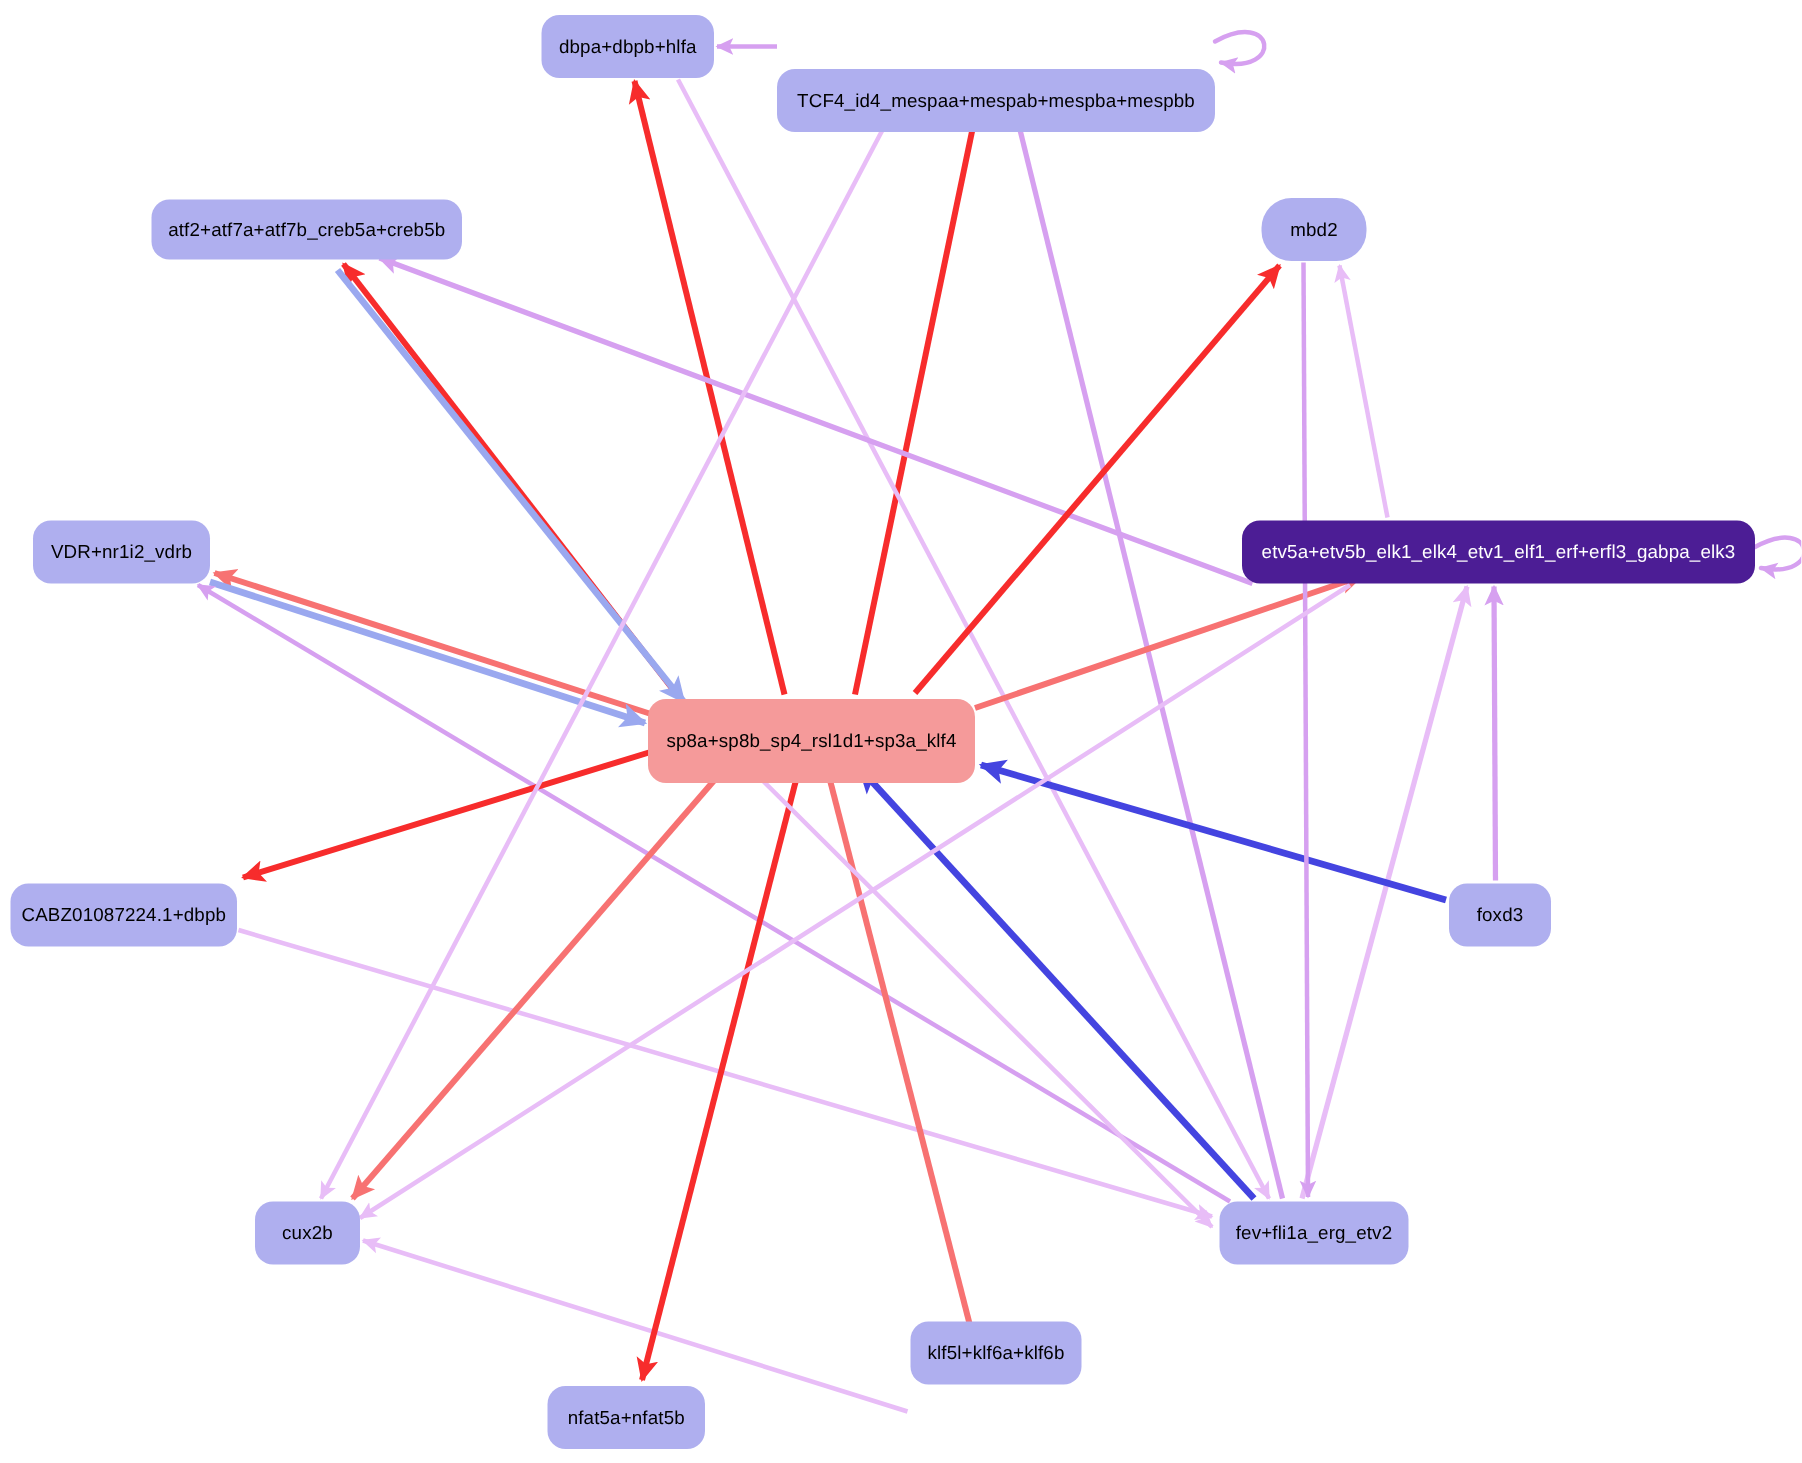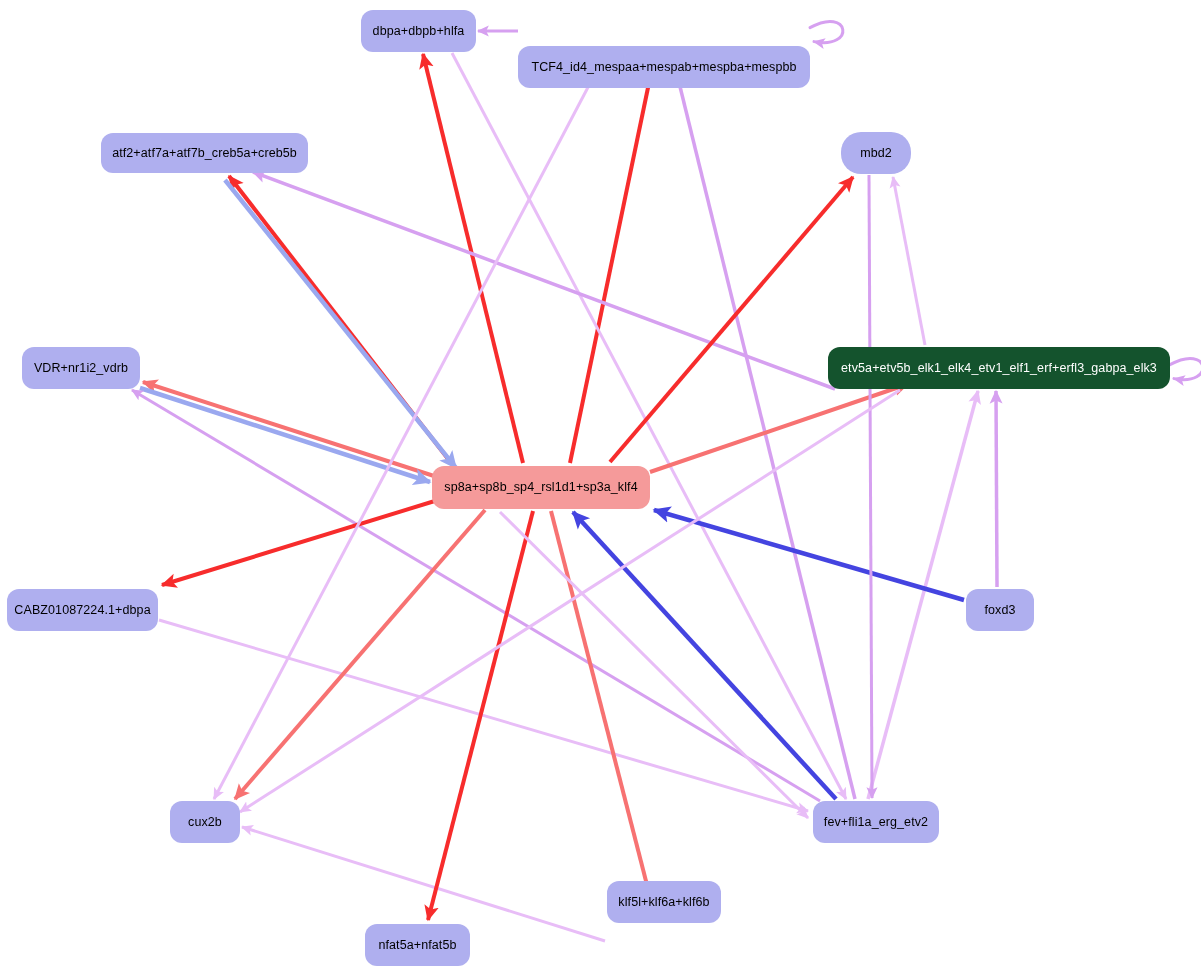--- a/index.html
+++ b/index.html
@@ -34,21 +34,21 @@
     background: #afafef;
     color: #000000;
     font-size: 12.5px;
     line-height: 1;
     letter-spacing: 0.1px;
     white-space: nowrap;
     padding: 0 10px;
     box-shadow: 0 0 0 0 rgba(0,0,0,0);
   }
   .node.highlight-blue {
-    background: #14532d;
+    background: #4c1d95;
     color: #ffffff;
   }
   .node.highlight-salmon {
     background: #f59a9a;
     color: #000000;
   }
   .node-label {
     pointer-events: none;
   }
 </style>
@@ -120,25 +120,25 @@
       </div>
       <div class="node" style="left: 841px; top: 132px; width: 70px; height: 42px; border-radius: 20px;">
         <span class="node-label">mbd2</span>
       </div>
       <div class="node" style="left: 22px; top: 347px; width: 118px; height: 42px;">
         <span class="node-label">VDR+nr1i2_vdrb</span>
       </div>
       <div class="node highlight-blue" style="left: 828px; top: 347px; width: 342px; height: 42px;">
         <span class="node-label">etv5a+etv5b_elk1_elk4_etv1_elf1_erf+erfl3_gabpa_elk3</span>
       </div>
-      <div class="node highlight-salmon" style="left: 432px; top: 466px; width: 218px; height: 43px;">
+      <div class="node highlight-salmon" style="left: 432px; top: 466px; width: 218px; height: 56px;">
         <span class="node-label">sp8a+sp8b_sp4_rsl1d1+sp3a_klf4</span>
       </div>
       <div class="node" style="left: 7px; top: 589px; width: 151px; height: 42px;">
-        <span class="node-label">CABZ01087224.1+dbpa</span>
+        <span class="node-label">CABZ01087224.1+dbpb</span>
       </div>
       <div class="node" style="left: 966px; top: 589px; width: 68px; height: 42px;">
         <span class="node-label">foxd3</span>
       </div>
       <div class="node" style="left: 170px; top: 801px; width: 70px; height: 42px;">
         <span class="node-label">cux2b</span>
       </div>
       <div class="node" style="left: 813px; top: 801px; width: 126px; height: 42px;">
         <span class="node-label">fev+fli1a_erg_etv2</span>
       </div>

